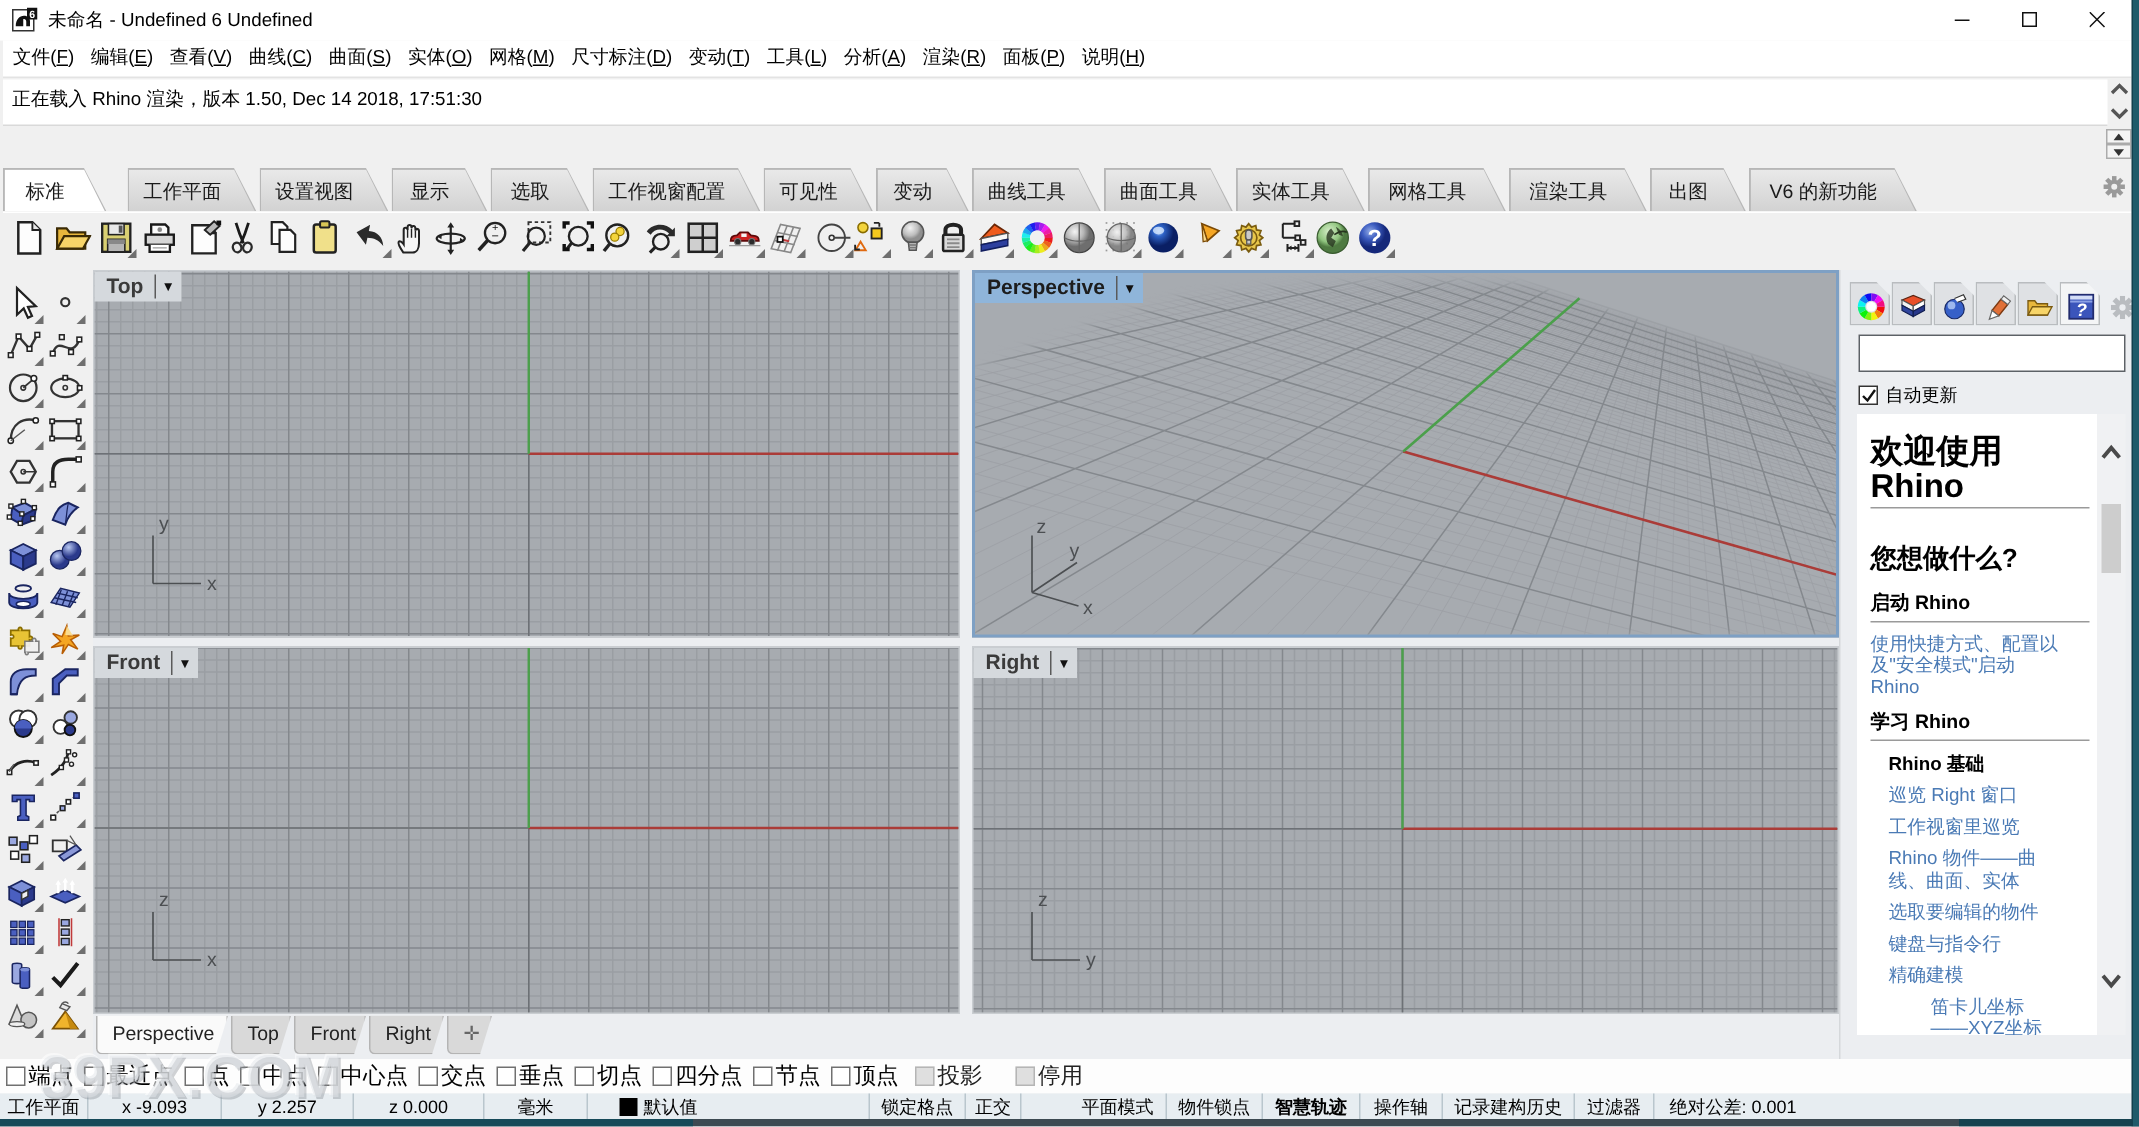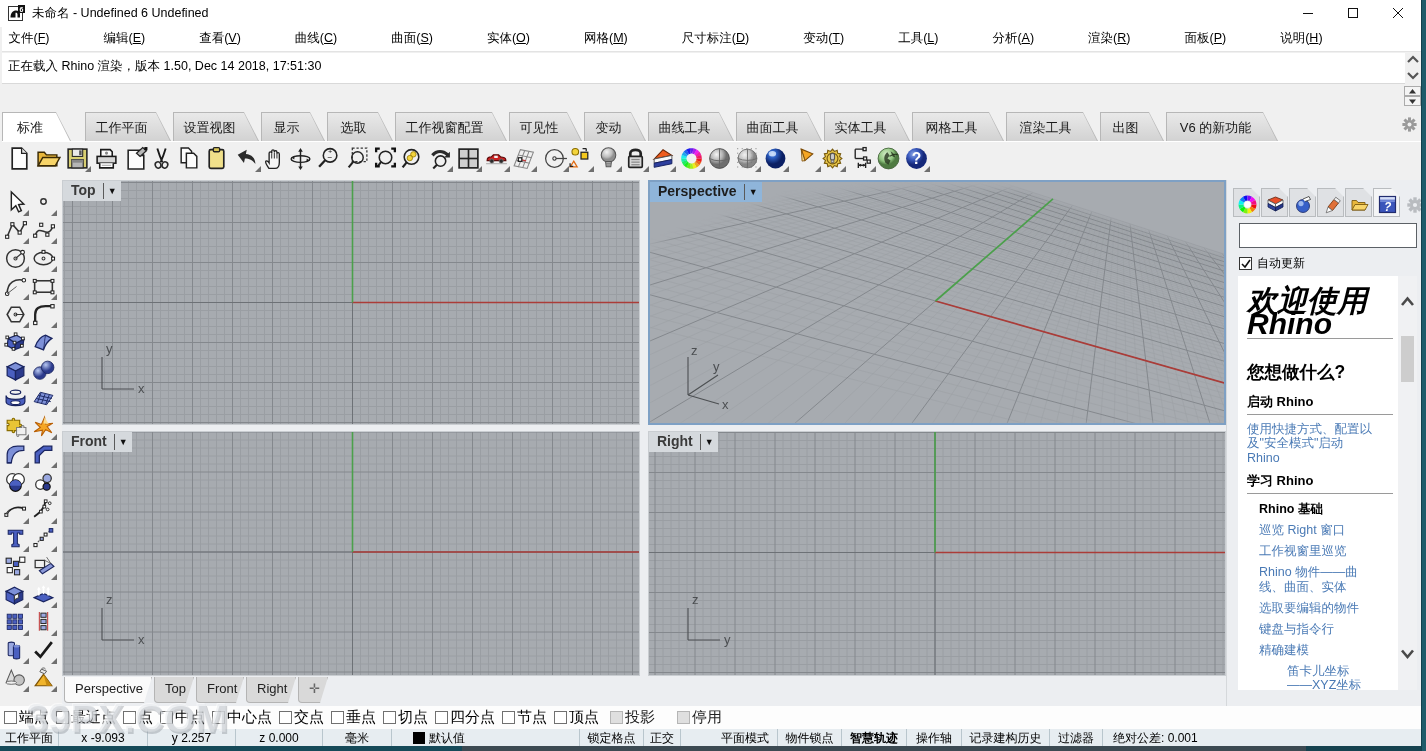--- a/index.html
+++ b/index.html
@@ -6,21 +6,21 @@
 html,body { width:1426px; height:751px; overflow:hidden; }
 body { font-family:"Liberation Sans", sans-serif; font-size:12px; color:#000; background:#f0f0f0; position:relative; }
 #win { position:absolute; left:0; top:0; width:1426px; height:751px; background:#f0f0f0; }
 
 #titlebar { position:absolute; left:0; top:0; width:1421px; height:27px; background:#ffffff; display:flex; align-items:center; }
 #titlebar .appicon { width:17px; height:17px; margin-left:8px; }
 #titlebar .title { margin-left:7px; font-size:12.5px; color:#000; }
 .wbtns { position:absolute; right:0px; top:0; height:27px; display:flex; }
 .wbtn { width:45px; height:27px; display:flex; align-items:center; justify-content:center; color:#111; }
 
-#menubar { position:absolute; left:2px; top:27px; width:1419px; height:25px; background:#ffffff; display:flex; align-items:center; padding-left:1px; border-bottom:1px solid #e3e3e3;gap:43px;}
+#menubar { position:absolute; left:2px; top:27px; width:1419px; height:25px; background:#ffffff; display:flex; align-items:center; padding-left:1px; border-bottom:1px solid #e3e3e3;}
 .menu-item { padding:4px 5.5px 5px 5.5px; font-size:12.5px; white-space:nowrap; }
 .menu-item u { text-decoration:underline; }
 
 #cmdhist { position:absolute; left:2px; top:53px; width:1403px; height:31px; background:#fff; border-bottom:1px solid #d9d9d9; font-size:12.5px; padding:5px 0 0 6px; color:#000; }
 #cmdprompt { position:absolute; left:2px; top:85px; width:1403px; height:22px; background:#fff; font-size:12.5px; font-weight:bold; padding:3px 0 0 6px; }
 #cmdchevrons { position:absolute; left:1406px; top:53px; width:15px; height:31px; color:#555; }
 #cmdspin { position:absolute; left:1404px; top:86px; width:17px; height:20px; }
 #cmdspin .spinbtn { width:17px; height:10px; border:1px solid #ababab; background:#f4f4f4; display:flex; align-items:center; justify-content:center; }
 
 #tabrow { position:absolute; left:2px; top:111px; width:1419px; height:30px; background:#f0f0f0; }
@@ -59,21 +59,21 @@
 #rpanel { position:absolute; left:1226px; top:180px; width:195px; height:527px; background:#eceef1; border-left:1px solid #d5d8db; }
 #rtabs { position:absolute; left:6px; top:8px; height:29px; }
 .rtab { position:absolute; top:0; width:27px; height:29px; background:#dfe1e4; border:1px solid #b9bcbf; clip-path:polygon(0 0, calc(100% - 9px) 0, 100% 9px, 100% 100%, 0 100%); }
 .rtab.active { background:#f4f5f6; }
 .rtab svg { position:absolute; left:4px; top:6px; }
 #rsearch { position:absolute; left:12px; top:43px; width:178px; height:25px; background:#fff; border:1px solid #5c6166; }
 #rauto { position:absolute; left:12px; top:75px; display:flex; align-items:center; font-size:12px; }
 #rauto .cb { width:13px; height:13px; border:1px solid #333; background:#fff; margin-right:5px; position:relative; }
 #rcontent { position:absolute; left:11px; top:96px; width:160px; height:414px; background:#ffffff; overflow:hidden; padding:7px 22px 0 9px; }
 #rscroll { position:absolute; left:171px; top:96px; width:19px; height:414px; background:#f0f1f3; }
-#rcontent h1 { font-size:30px; line-height:23px; font-weight:bold; margin:6px 0 0 0;font-style:italic; }
+#rcontent h1 { font-size:22px; line-height:23px; font-weight:bold; margin:6px 0 0 0; }
 #rcontent .hr { border-bottom:1px solid #9a9a9a; margin:3px 0 0 0; width:146px; }
 #rcontent h2 { font-size:17.5px; font-weight:bold; margin:21px 0 9px 0; }
 #rcontent h3 { font-size:13px; font-weight:bold; margin:9px 0 0 0; }
 #rcontent .link { color:#4a7ab5; font-size:12.5px; line-height:14.5px; margin:6.5px 0; }
 #rcontent .b { font-weight:bold; color:#000; }
 #rcontent .ind { margin-left:12px; }
 #rcontent .ind2 { margin-left:40px; width:82px; }
 
 #osnap { position:absolute; left:0; top:706px; width:1421px; height:23px; background:#fdfdfd; display:flex; align-items:center; font-size:15px; }
 .ositem { display:flex; align-items:center; margin-left:7px; white-space:nowrap; }

